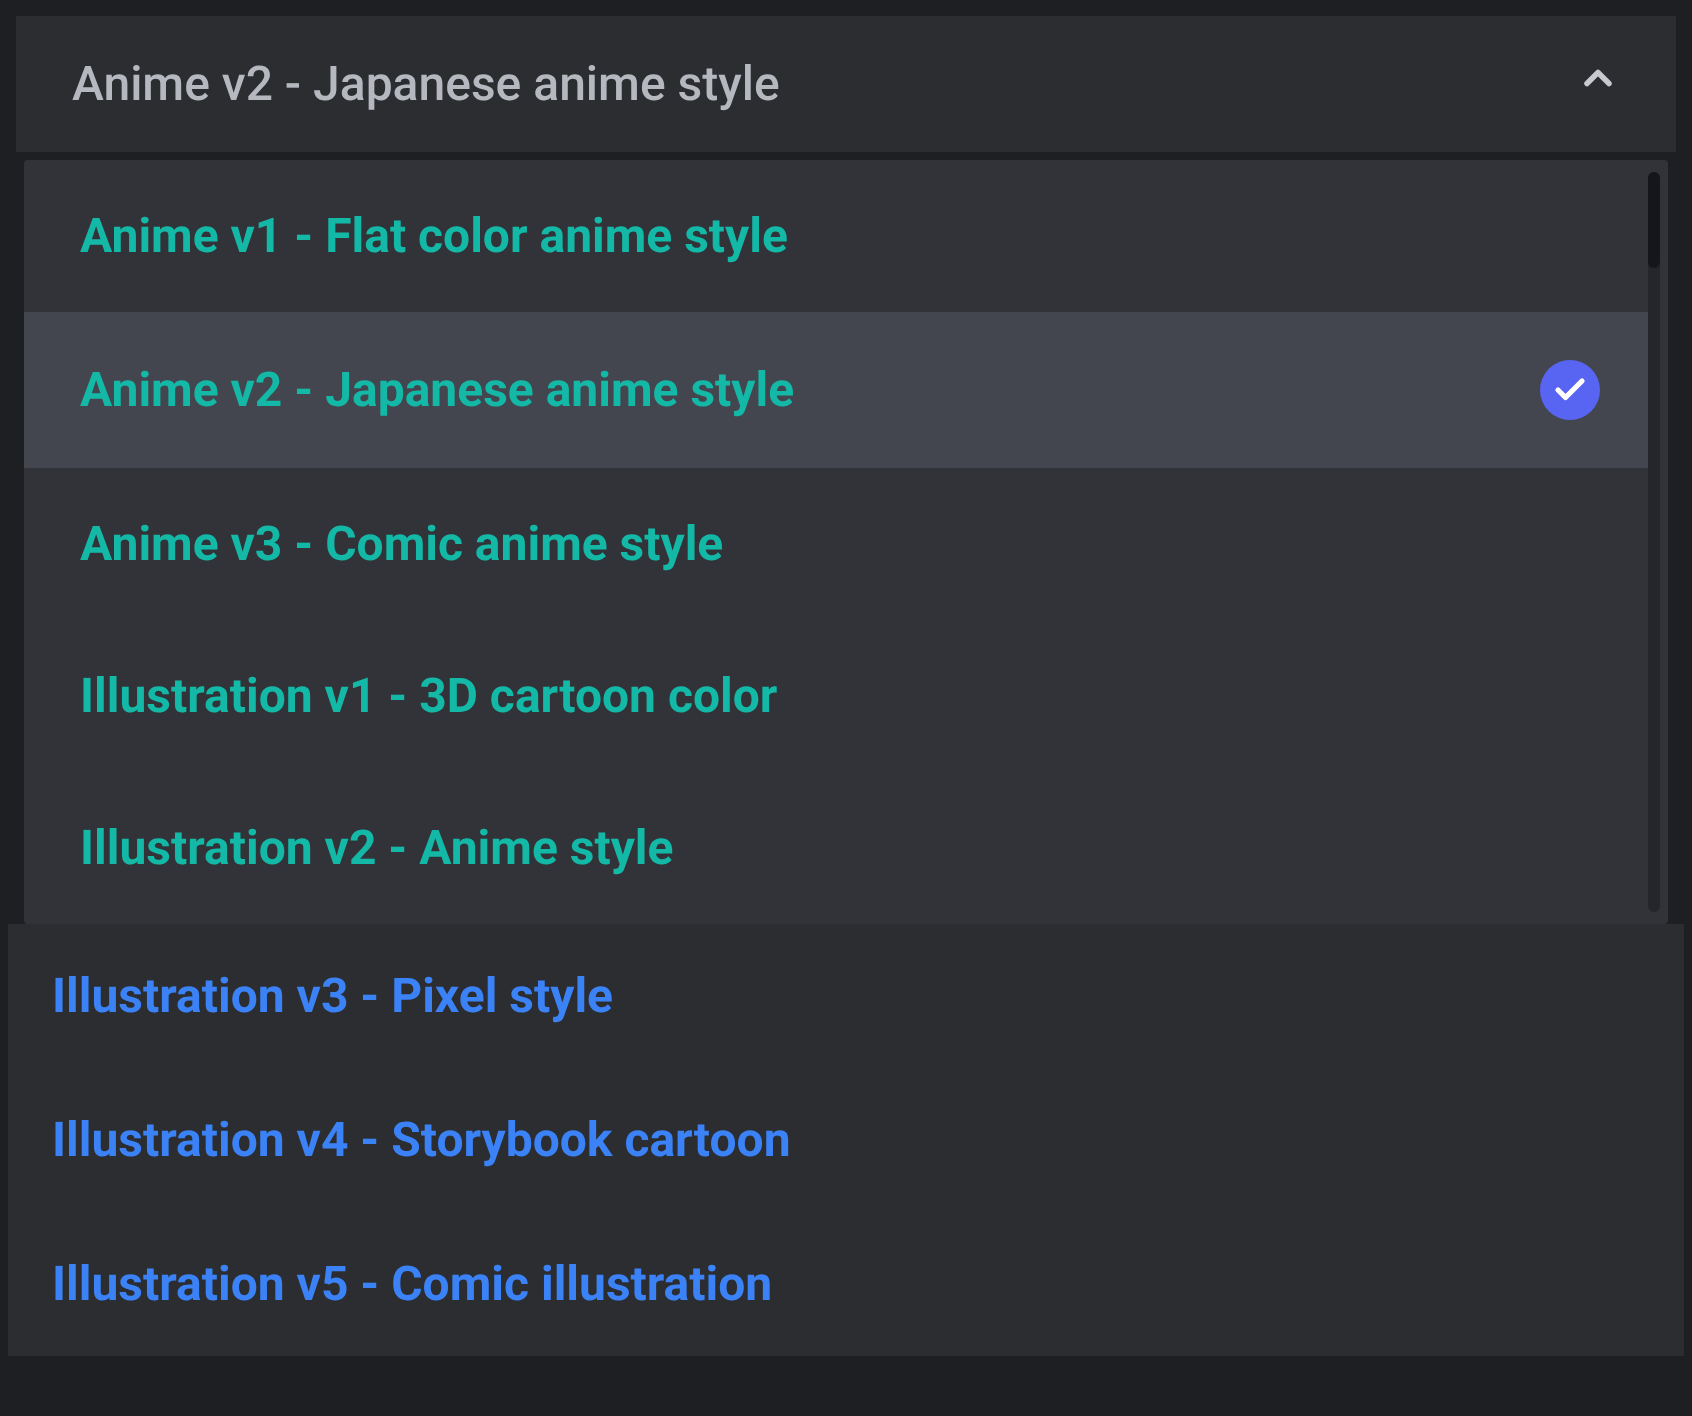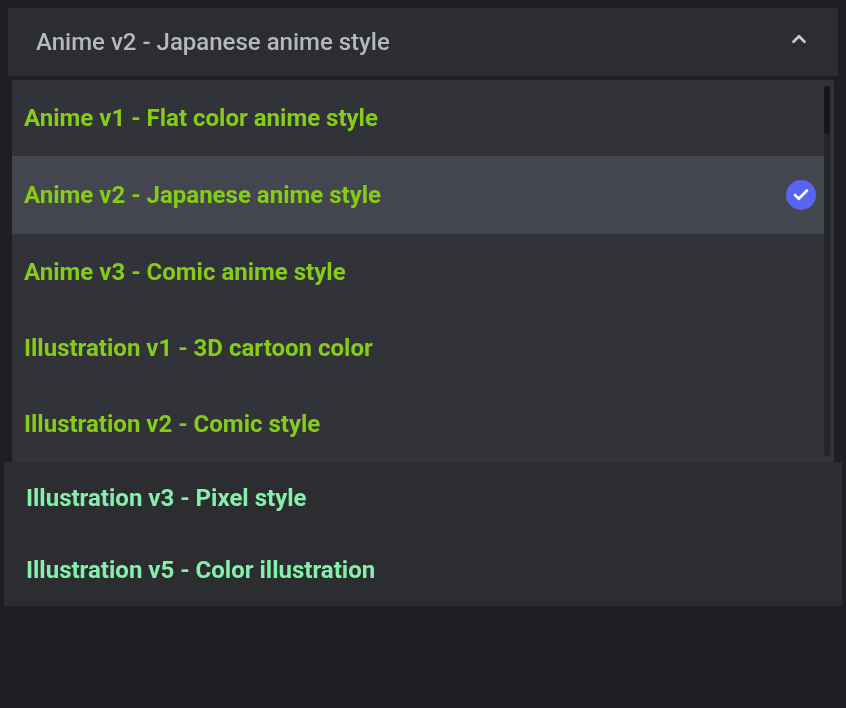--- a/index.html
+++ b/index.html
@@ -63,38 +63,38 @@
       top: 6px;
       width: 6px;
       height: 48px;
       background: #15161a;
       border-radius: 3px;
     }
     .option-row {
       display: flex;
       align-items: center;
       justify-content: space-between;
-      padding: 24px 12px;
-      color: #84cc16;
+      padding: 24px 28px;
+      color: #14b8a6;
       font-size: 24px;
       font-weight: 700;
       cursor: pointer;
     }
     .option-row.selected {
       background: #43464f;
     }
     .overflow-section {
       background: #2b2d31;
       margin: 0 4px 4px 4px;
     }
     .overflow-row {
       display: flex;
       align-items: center;
       padding: 22px 22px;
-      color: #86efac;
+      color: #3b82f6;
       font-size: 24px;
       font-weight: 700;
       cursor: pointer;
     }
     .check-badge {
       width: 30px;
       height: 30px;
       border-radius: 50%;
       background: #5865f2;
       display: flex;
@@ -139,30 +139,33 @@
 
       <div class="option-row">
         <span>Anime v3 - Comic anime style</span>
       </div>
 
       <div class="option-row">
         <span>Illustration v1 - 3D cartoon color</span>
       </div>
 
       <div class="option-row">
-        <span>Illustration v2 - Comic style</span>
+        <span>Illustration v2 - Anime style</span>
       </div>
 
       <div class="scroll-track"></div>
       <div class="scroll-thumb"></div>
     </div>
 
     <div class="overflow-section">
       <div class="overflow-row">
         <span>Illustration v3 - Pixel style</span>
       </div>
       <div class="overflow-row">
-        <span>Illustration v5 - Color illustration</span>
+        <span>Illustration v4 - Storybook cartoon</span>
+      </div>
+      <div class="overflow-row">
+        <span>Illustration v5 - Comic illustration</span>
       </div>
     </div>
   </div>
 
 </div>
 
 </body></html>

